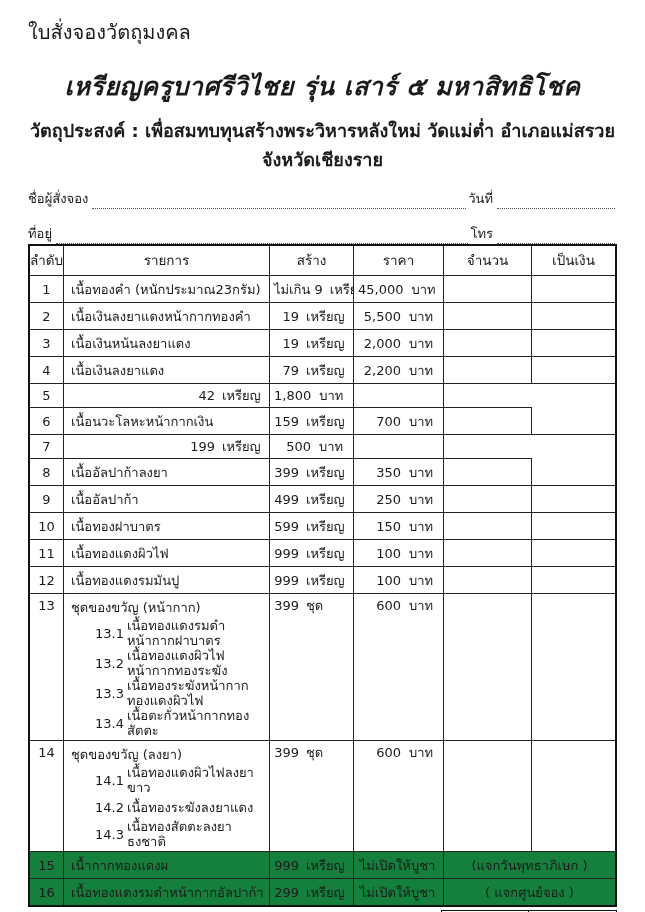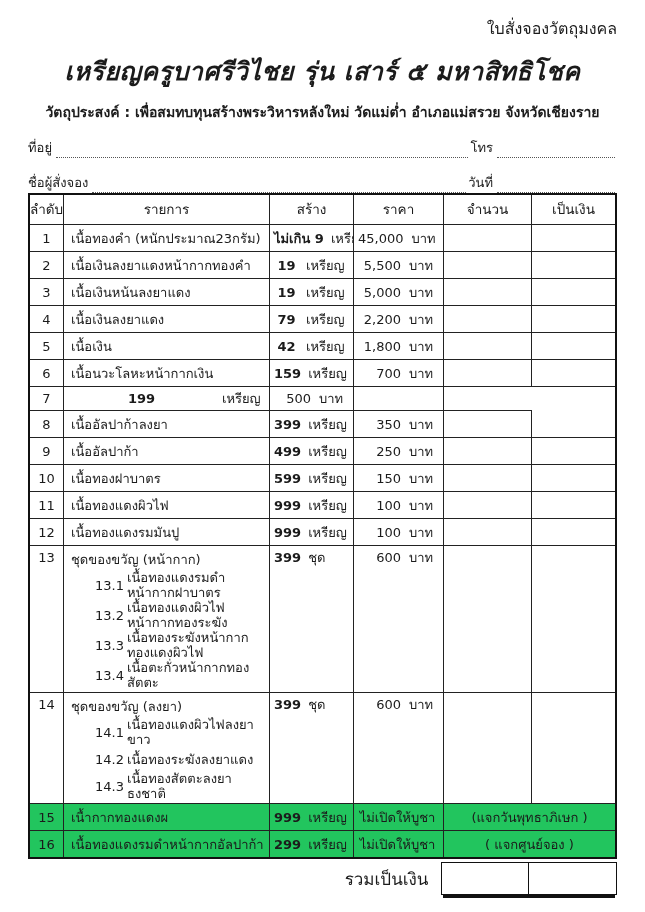--- a/index.html
+++ b/index.html
@@ -5,27 +5,27 @@
   * { margin:0; padding:0; box-sizing:border-box; }
   html,body { background:#fff; }
   body {
     width:645px; height:912px; overflow:hidden;
     font-family:"DejaVu Sans","Liberation Sans",sans-serif;
     color:#1b1b1b;
   }
   .page { padding:12px 28px 0 28px; }
 
   
-  .form-title { text-align:right; font-size:16px; margin-top:4px; }
+  .form-title { text-align:left; font-size:20px; margin-top:4px; }
   .medal-title {
     text-align:center; font-size:25px; font-weight:700; font-style:italic;
     font-family:"DejaVu Serif","Liberation Serif",serif;
-    margin-top:10px; letter-spacing:0.5px;
+    margin-top:18px; letter-spacing:0.5px;
   }
-  .purpose { text-align:center; font-size:14px; font-weight:600; margin-top:10px; }
+  .purpose { text-align:center; font-size:18px; font-weight:600; margin-top:10px; }
 
   
   .fill-row { display:flex; align-items:flex-end; margin-top:14px; font-size:13px; }
   .fill-row .lbl { white-space:nowrap; padding-right:2px; }
   .dots { flex:1 1 auto; border-bottom:1.5px dotted #555; height:14px; margin:0 2px; }
   .dots.short { flex:0 0 118px; }
 
   
   .table {
     width:589px;
@@ -45,58 +45,58 @@
   }
   .trow > .cell:last-child { border-right:none; }
   .trow:last-child > .cell { border-bottom:none; }
   .c-no { justify-content:center; }
   .c-item { padding:2px 4px 2px 7px; display:block; }
   .item-main { min-height:22px; display:flex; align-items:center; }
   .sub-line { display:flex; min-height:24px; align-items:center; padding-left:24px; }
   .sub-no { width:32px; flex:0 0 32px; }
   .sub-text { flex:1; }
   .c-made { padding:0 5px 0 4px; }
-  .made-num { flex:1; text-align:center; padding-right:7px; white-space:nowrap;font-weight:bold; }
+  .made-num { flex:1; text-align:right; padding-right:7px; white-space:nowrap; }
   .made-unit { flex:0 0 42px; text-align:left; }
   .c-price { padding:0 6px 0 4px; }
   .price-num { flex:1; text-align:right; padding-right:8px; }
   .price-unit { flex:0 0 28px; text-align:left; }
   .c-price.center { justify-content:center; }
   .c-note { grid-column:span 2; justify-content:center; }
   .trow.tall .cell { align-items:flex-start; }
   .trow.tall .c-no,.trow.tall .c-made,.trow.tall .c-price { padding-top:4px; }
   .trow.tall .c-made,.trow.tall .c-price { align-items:flex-start; }
-  .trow.shaded .cell { background:#22c55e; }
+  .trow.shaded .cell { background:#15803d; }
 
   
   .total-row { width:589px; display:flex; justify-content:flex-end; align-items:center; margin-top:3px; }
   .total-label { font-size:17px; margin-right:12px; }
   .total-boxes { display:flex; box-shadow:0 5px 0 -2px #111; }
   .tbox { width:89px; height:33px; border:1.5px solid #111; background:#fff; }
   .tbox + .tbox { margin-left:-1.5px; }
 </style>
 </head>
 <body>
 
 <div class="page">
 
   <div class="form-title">ใบสั่งจองวัตถุมงคล</div>
   <div class="medal-title">เหรียญครูบาศรีวิไชย  รุ่น เสาร์ ๕ มหาสิทธิโชค</div>
   <div class="purpose">วัตถุประสงค์ : เพื่อสมทบทุนสร้างพระวิหารหลังใหม่ วัดแม่ต่ำ อำเภอแม่สรวย จังหวัดเชียงราย</div>
 
   <div class="fill-row">
+    <span class="lbl">ชื่อผู้สั่งจอง</span>
+    <span class="dots"></span>
+    <span class="lbl">วันที่</span>
+    <span class="dots short"></span>
+  </div>
+  <div class="fill-row">
     <span class="lbl">ที่อยู่</span>
     <span class="dots"></span>
     <span class="lbl">โทร</span>
-    <span class="dots short"></span>
-  </div>
-  <div class="fill-row">
-    <span class="lbl">ชื่อผู้สั่งจอง</span>
-    <span class="dots"></span>
-    <span class="lbl">วันที่</span>
     <span class="dots short"></span>
   </div>
 
   <div class="table">
     <div class="trow head">
       <div class="cell">ลำดับ</div>
       <div class="cell">รายการ</div>
       <div class="cell">สร้าง</div>
       <div class="cell">ราคา</div>
       <div class="cell">จำนวน</div>
@@ -146,21 +146,21 @@
         </div>
       <div class="cell c-item">
         <div class="item-main">เนื้อเงินหน้นลงยาแดง</div>
         <div class="subs"></div>
       </div>
       <div class="cell c-made">
           <span class="made-num">19</span>
           <span class="made-unit">เหรียญ</span>
         </div>
       <div class="cell c-price">
-          <span class="price-num">5,000</span>
+          <span class="price-num">2,000</span>
           <span class="price-unit">บาท</span>
         </div>
       <div class="cell c-qty"></div>
       <div class="cell c-amt"></div>
     </div>
       <div class="trow">
       <div class="cell c-no">
           <span class="no">4</span>
         </div>
       <div class="cell c-item">
@@ -175,24 +175,20 @@
           <span class="price-num">2,200</span>
           <span class="price-unit">บาท</span>
         </div>
       <div class="cell c-qty"></div>
       <div class="cell c-amt"></div>
     </div>
       <div class="trow">
       <div class="cell c-no">
           <span class="no">5</span>
         </div>
-      <div class="cell c-item">
-        <div class="item-main">เนื้อเงิน</div>
-        <div class="subs"></div>
-      </div>
       <div class="cell c-made">
           <span class="made-num">42</span>
           <span class="made-unit">เหรียญ</span>
         </div>
       <div class="cell c-price">
           <span class="price-num">1,800</span>
           <span class="price-unit">บาท</span>
         </div>
       <div class="cell c-qty"></div>
       <div class="cell c-amt"></div>

